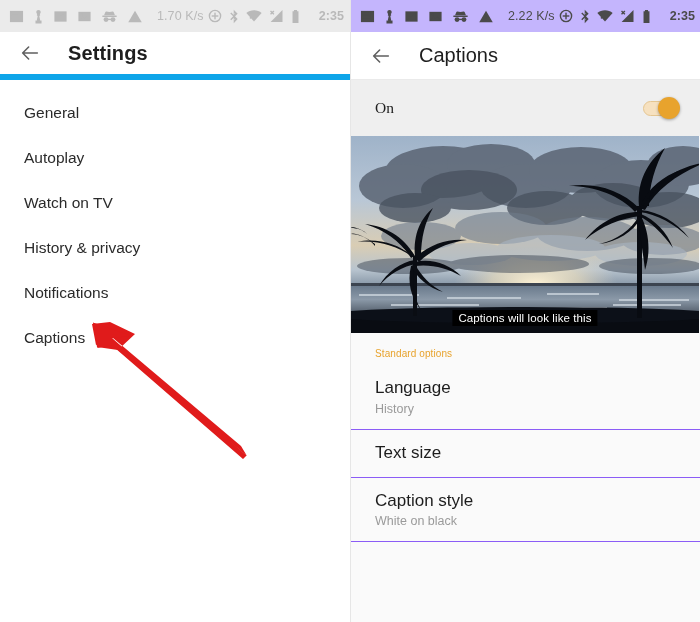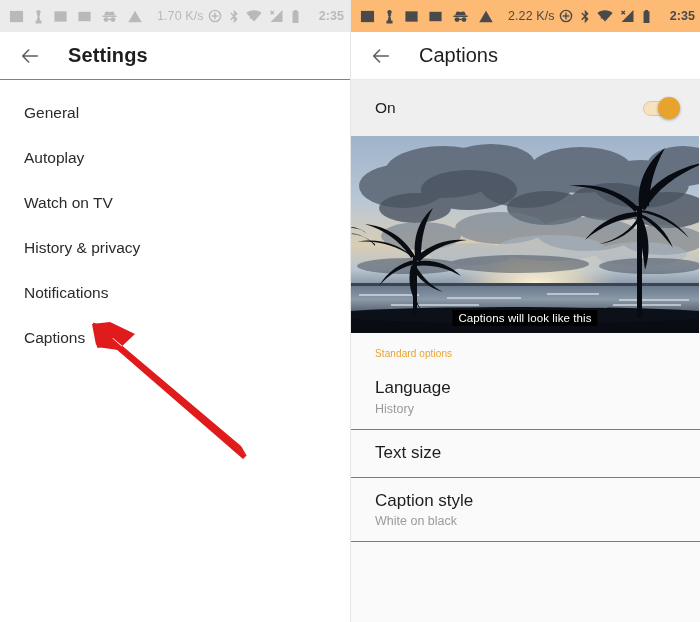--- a/index.html
+++ b/index.html
@@ -15,36 +15,36 @@
   .panel{ position:relative; height:622px; overflow:hidden; }
   .panel-left{ width:350px; background:#ffffff; }
   .panel-right{ width:350px; background:#fafafa; border-left:1px solid #e6e6e6; }
 
   
   .statusbar{
     height:32px; display:flex; align-items:center; padding:0 7px 0 9px;
     position:relative; z-index:5;
   }
   .sb-left{ background:#ebebeb; }
-  .sb-right{ background:#fdba74; }
+  .sb-right{ background:#c4b5fd; }
   .sb-icons{ display:flex; align-items:center; gap:9px; }
   .sb-right-group{ display:flex; align-items:center; gap:7px; margin-left:auto; }
   .sb-ico{ display:block; }
   .sb-left .sb-ico path, .sb-left .sb-ico circle, .sb-left .sb-ico rect, .sb-left .sb-ico polygon, .sb-left .sb-ico ellipse{ fill:#b9b9b9; }
   .sb-right .sb-ico path, .sb-right .sb-ico circle, .sb-right .sb-ico rect, .sb-right .sb-ico polygon, .sb-right .sb-ico ellipse{ fill:#4a4a4a; }
   .sb-text{ font-size:12.5px; letter-spacing:.1px; white-space:nowrap; }
   .sb-left .sb-text{ color:#b9b9b9; }
   .sb-right .sb-text{ color:#4a4a4a; }
   .sb-speed{ margin-left:14px; margin-right:4px; }
   .sb-clock{ margin-left:12px;font-weight:bold; }
 
   
   .appbar{
     height:48px; display:flex; align-items:center;
-    background:#ffffff; border-bottom:1px solid #0ea5e9; position:relative;
+    background:#ffffff; border-bottom:6px solid #0ea5e9; position:relative;
   }
   .appbar-right{ border-bottom:1px solid #eaeaea; }
   .back-btn{
     width:48px; height:48px; display:flex; align-items:center; justify-content:center;
     margin-left:6px; cursor:pointer;
   }
   .back-btn svg path{ stroke:#5f5f5f; }
   .appbar-title{ font-size:20px; color:#1e1e1e; margin-left:14px; }
   .title-bold{ font-weight:bold; letter-spacing:.1px; }
   .title-regular{ font-weight:400; }
@@ -55,21 +55,21 @@
     height:45px; display:flex; align-items:center; padding-left:24px;
     font-size:15.5px; color:#2b2b2b; cursor:pointer;
   }
 
   
   .arrow-layer{ position:absolute; left:0; top:0; width:350px; height:622px; pointer-events:none; z-index:9; }
 
   
   .toggle-row{
     height:56px; background:#efefef; display:flex; align-items:center;
-    padding:0 20px 0 24px; cursor:pointer;
+    padding:0 20px 0 24px; cursor:pointer;font-family:Liberation Serif, serif;
   }
   .toggle-label{ font-size:15.5px; color:#212121; }
   .switch{ margin-left:auto; position:relative; width:46px; height:22px; cursor:pointer; }
   .switch-track{
     position:absolute; right:7px; top:4px; width:30px; height:15px; border-radius:8px;
     background:#f6e1c0; border:1px solid #e5c691;
   }
   .switch-knob{
     position:absolute; right:0; top:0; width:22px; height:22px; border-radius:50%;
     background:#e8a32d; box-shadow:0 1px 3px rgba(0,0,0,.35);

